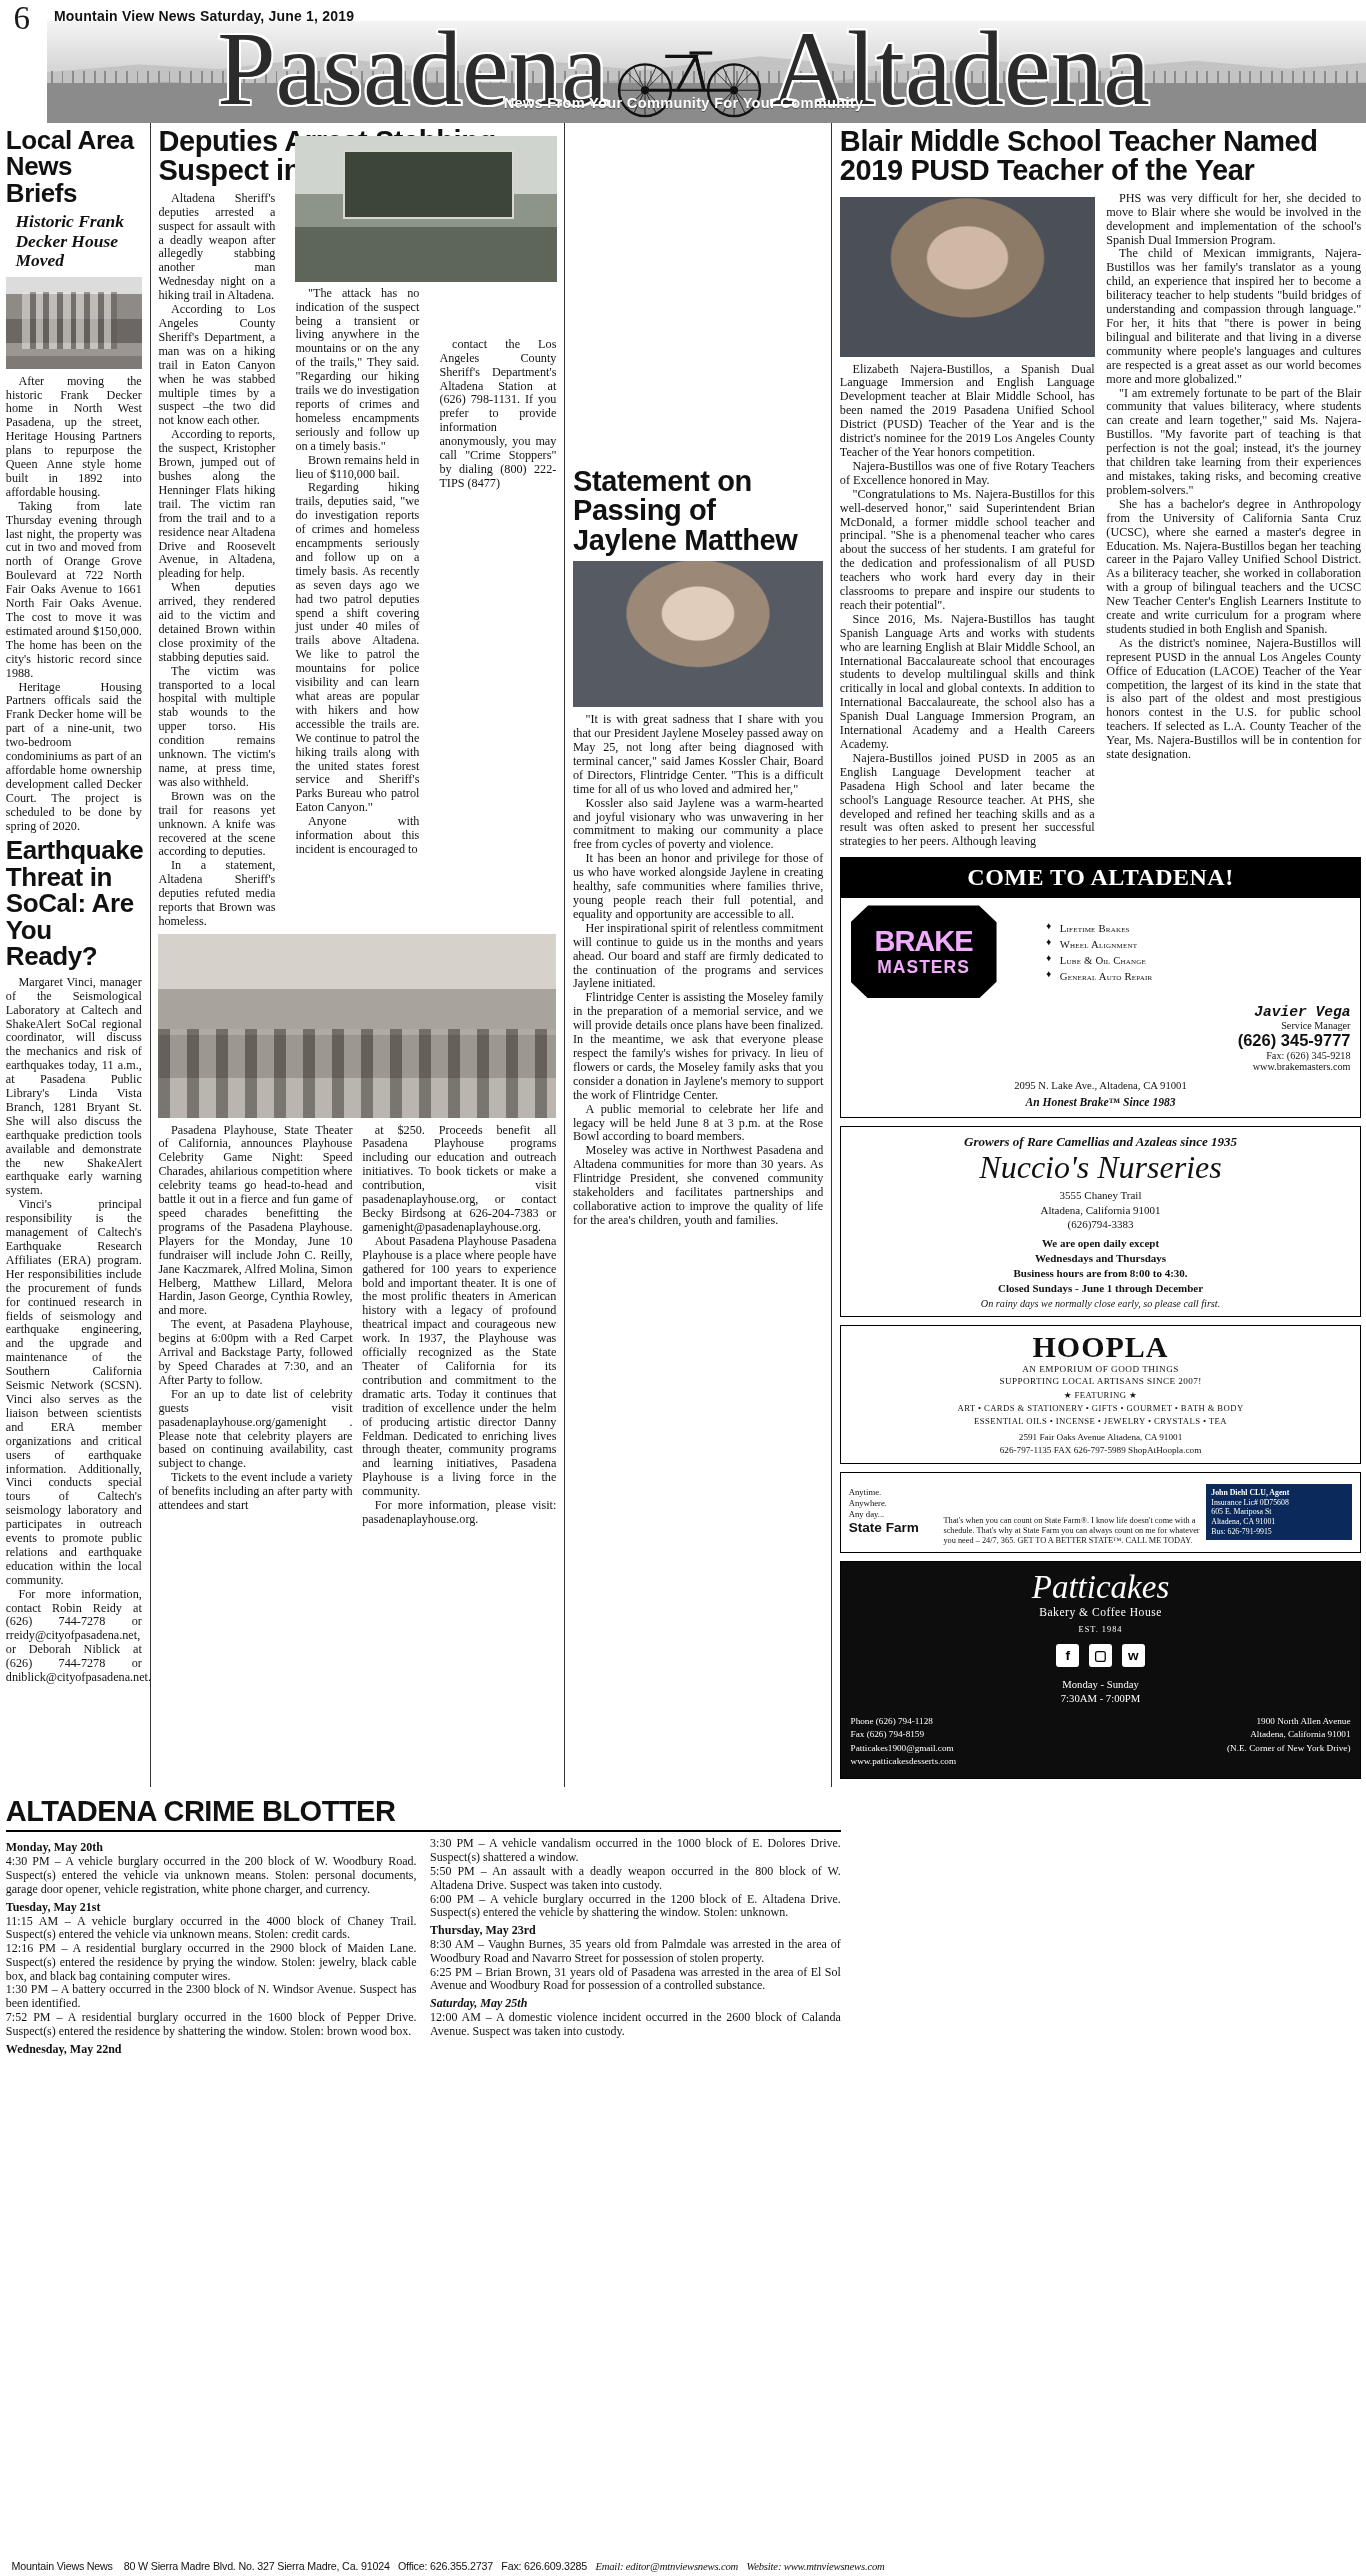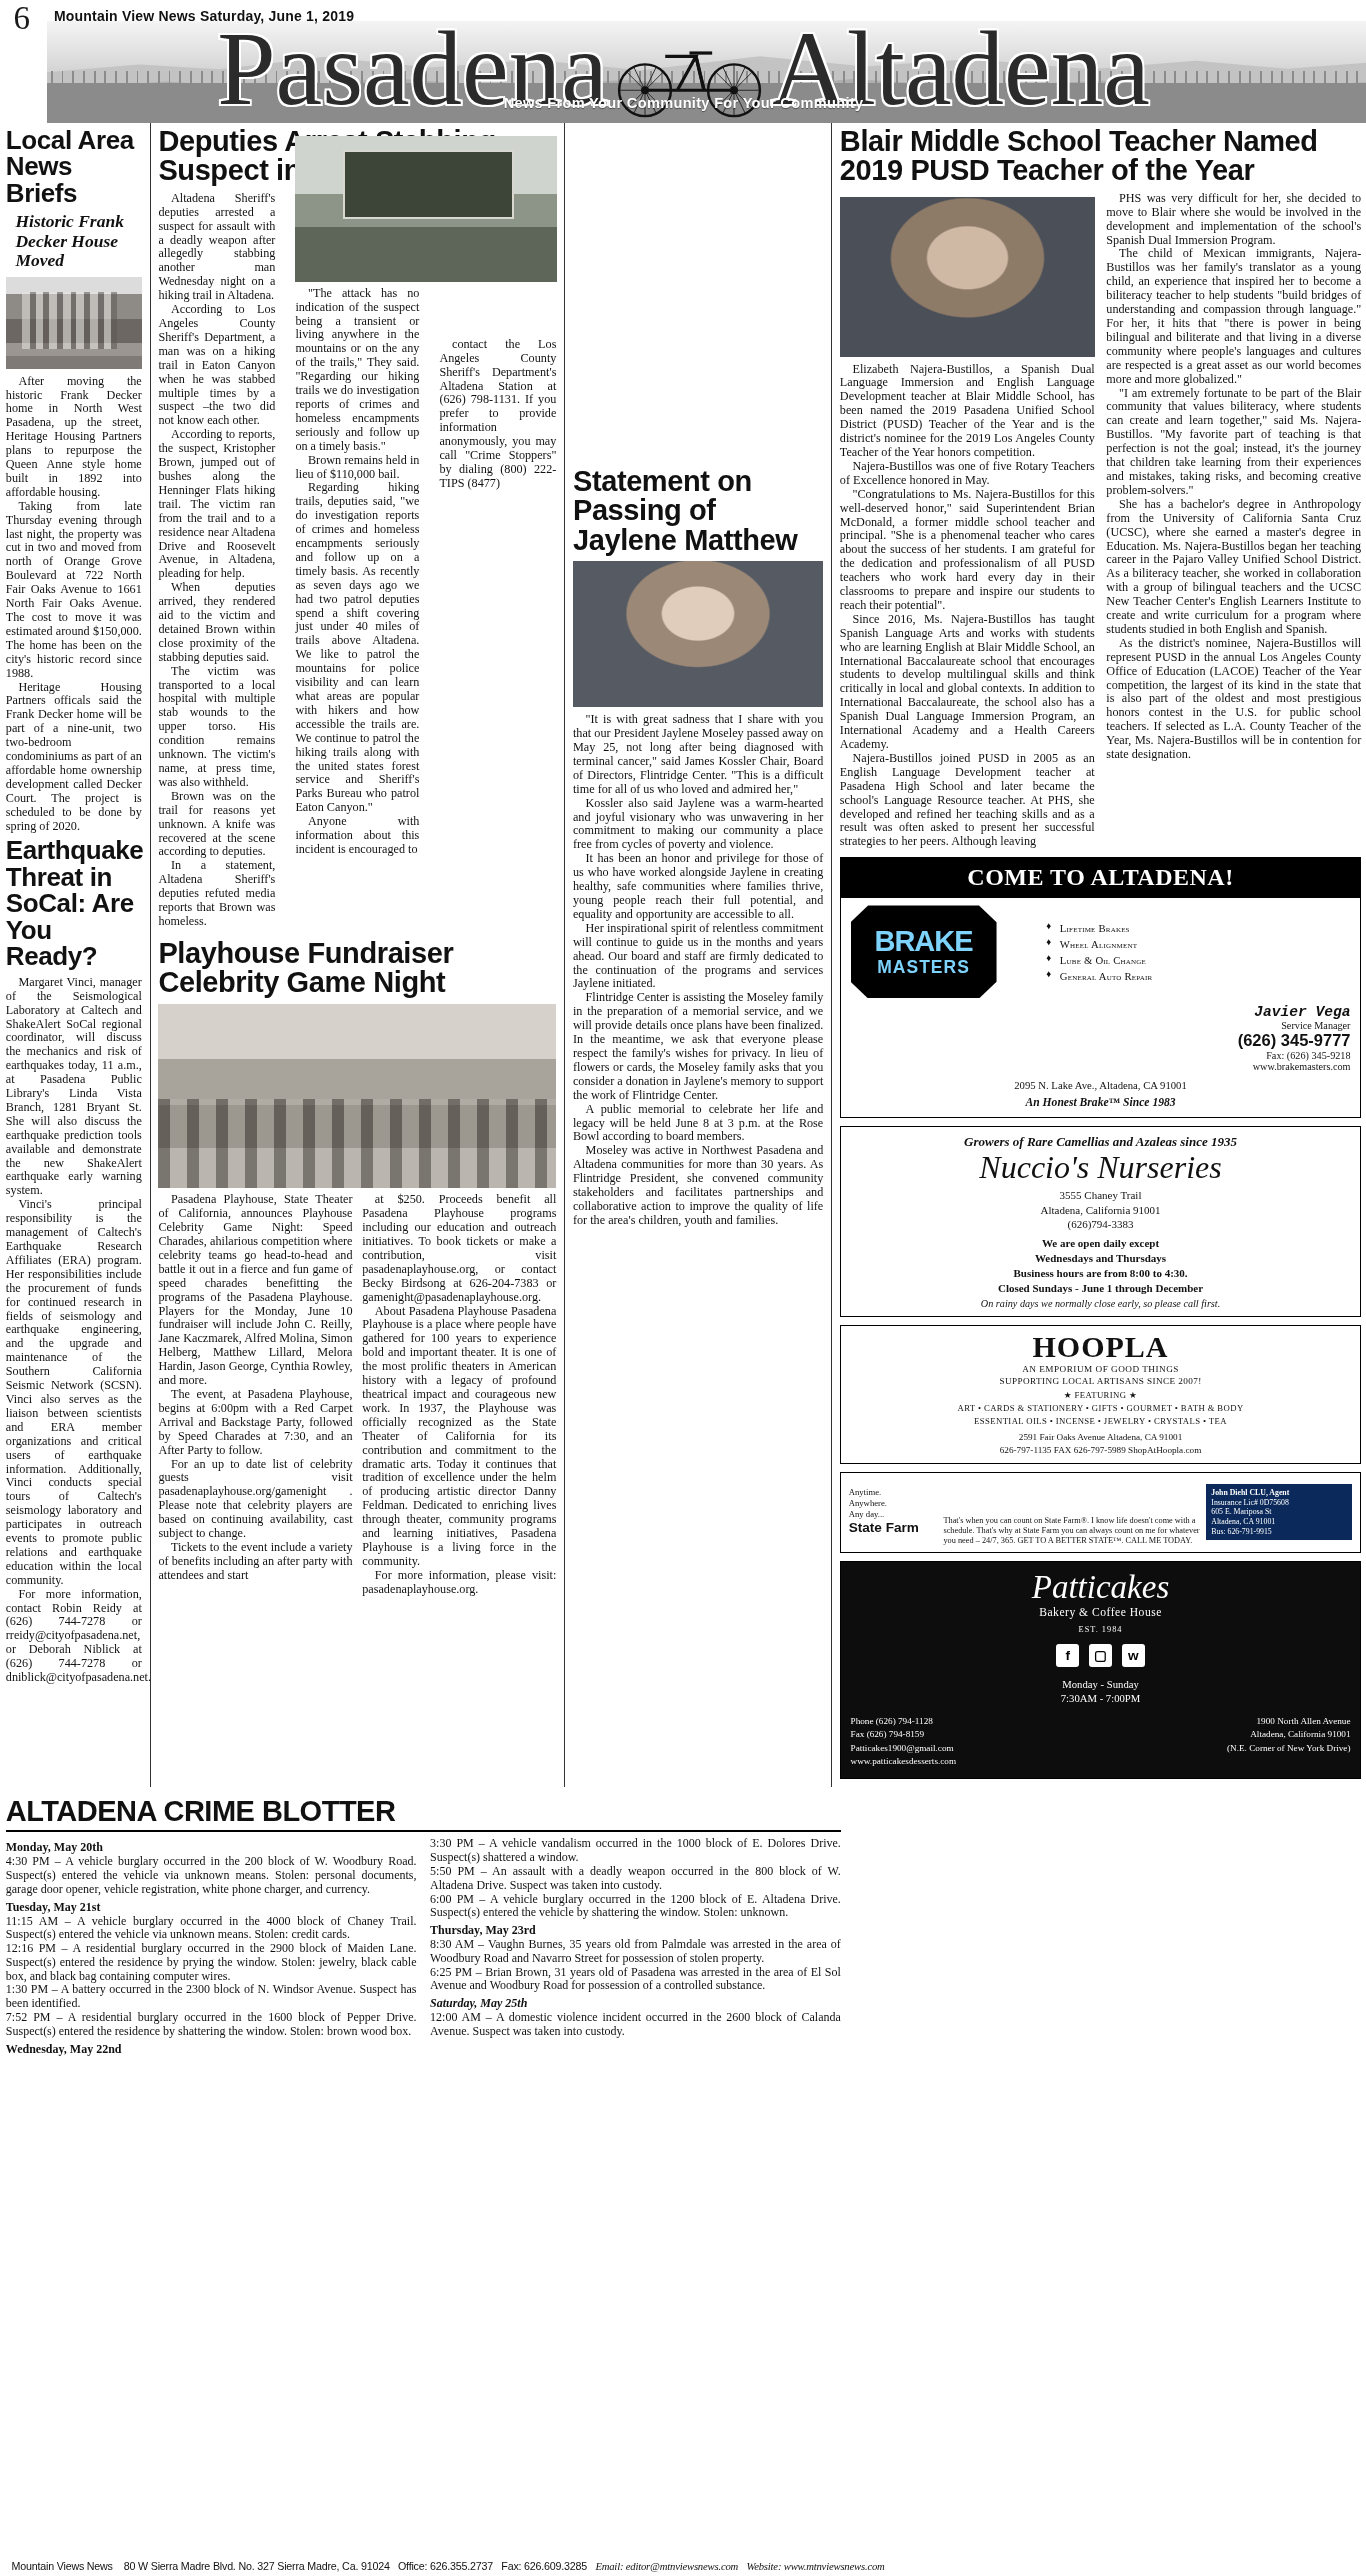--- a/index.html
+++ b/index.html
@@ -127,21 +127,21 @@
   
   .ad { border:1.9px solid #000; margin:7.8px 0; background:#fff; }
   .ad-altadena-hdr {
     background:#000; color:#fff; text-align:center;
     font-family:"Liberation Serif", serif; font-weight:bold; font-size:24px;
     padding:5.8px 0 6.8px; letter-spacing:0.5px;
   }
   .ad-body { padding:7.8px 9.7px; }
   .brake-wrap { display:flex; gap:9.7px; align-items:center; }
   .brake-badge {
-    width:146px; min-height:93px; background:#000; color:#7dd3fc; border-radius:5px;
+    width:146px; min-height:93px; background:#000; color:#f0abfc; border-radius:5px;
     display:flex; flex-direction:column; justify-content:center; align-items:center;
     font-family:"Liberation Sans", sans-serif; font-weight:bold; line-height:1;
     clip-path: polygon(12% 0,88% 0,100% 18%,100% 82%,88% 100%,12% 100%,0 82%,0 18%);
     text-align: right;
   }
   .brake-badge .l1{ font-size:29px; letter-spacing:-1px; }
   .brake-badge .l2{ font-size:17.5px; letter-spacing:1px; margin-top:2.9px; }
   .brake-list { flex:1; font-family:"Liberation Serif", serif; font-size:10.7px; line-height:1.5; }
   .brake-list li{ list-style:none; position:relative; padding-left:13.6px; font-variant:small-caps; letter-spacing:0.2px;}
   .brake-list li::before{ content:"\2666"; position:absolute; left:0; top:-1px; font-size:9.7px; }
@@ -281,21 +281,20 @@
             <p class="body">Brown remains held in lieu of $110,000 bail.</p>
             <p class="body">Regarding hiking trails, deputies said, "we do investigation reports of crimes and homeless encampments seriously and follow up on a timely basis. As recently as seven days ago we had two patrol deputies spend a shift covering just under 40 miles of trails above Altadena. We like to patrol the mountains for police visibility and can learn what areas are popular with hikers and how accessible the trails are. We continue to patrol the hiking trails along with the united states forest service and Sheriff's Parks Bureau who patrol Eaton Canyon."</p>
             <p class="body">Anyone with information about this incident is encouraged to</p>
           </div>
           <div style="width:124px;">
             <div style="height:146px;"></div>
             <p class="body">contact the Los Angeles County Sheriff's Department's Altadena Station at (626) 798-1131. If you prefer to provide information anonymously, you may call "Crime Stoppers" by dialing (800) 222-TIPS (8477)</p>
           </div>
         </div>
 
-        <h1 class="sec-head big" style="margin-top:9.7px;">Playhouse Fundraiser Celebrity Game Night</h1>
         <div class="photo photo-crowd"></div>
         <div style="display:flex; gap:9.7px;">
           <div style="flex:1;">
             <p class="body">Pasadena Playhouse, State Theater of California, announces Playhouse Celebrity Game Night: Speed Charades, ahilarious competition where celebrity teams go head-to-head and battle it out in a fierce and fun game of speed charades benefitting the programs of the Pasadena Playhouse. Players for the Monday, June 10 fundraiser will include John C. Reilly, Jane Kaczmarek, Alfred Molina, Simon Helberg, Matthew Lillard, Melora Hardin, Jason George, Cynthia Rowley, and more.</p>
             <p class="body">The event, at Pasadena Playhouse, begins at 6:00pm with a Red Carpet Arrival and Backstage Party, followed by Speed Charades at 7:30, and an After Party to follow.</p>
             <p class="body">For an up to date list of celebrity guests visit pasadenaplayhouse.org/gamenight . Please note that celebrity players are based on continuing availability, cast subject to change.</p>
             <p class="body">Tickets to the event include a variety of benefits including an after party with attendees and start</p>
           </div>
           <div style="flex:1;">
             <p class="body">at $250. Proceeds benefit all Pasadena Playhouse programs including our education and outreach initiatives. To book tickets or make a contribution, visit pasadenaplayhouse.org, or contact Becky Birdsong at 626-204-7383 or gamenight@pasadenaplayhouse.org.</p>

